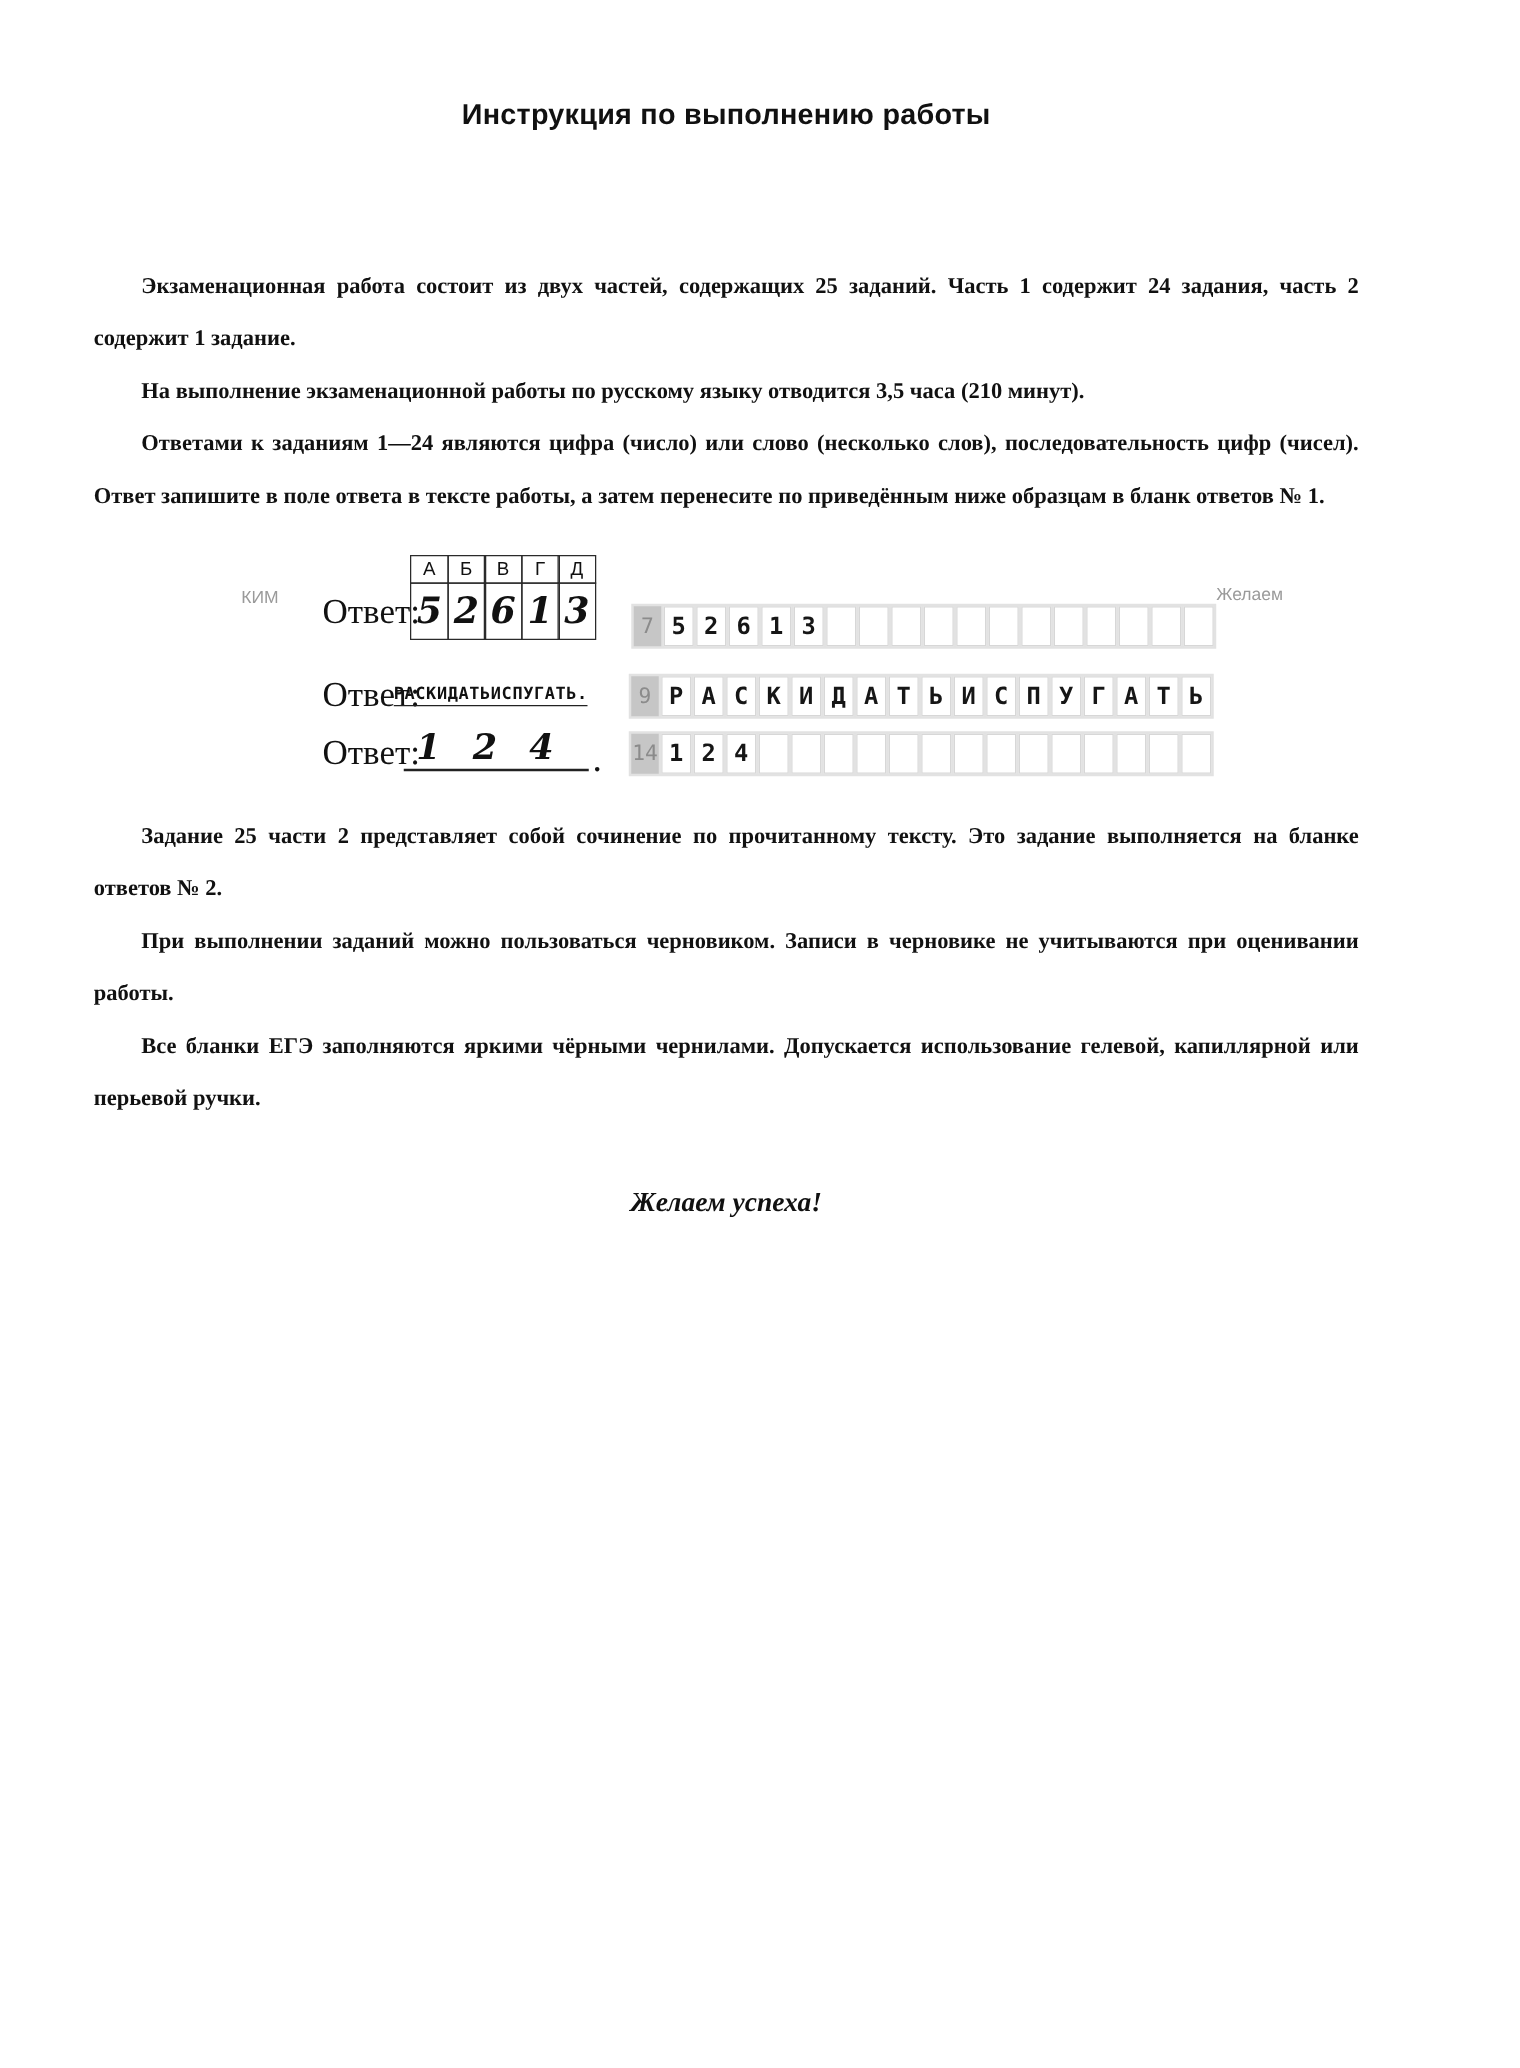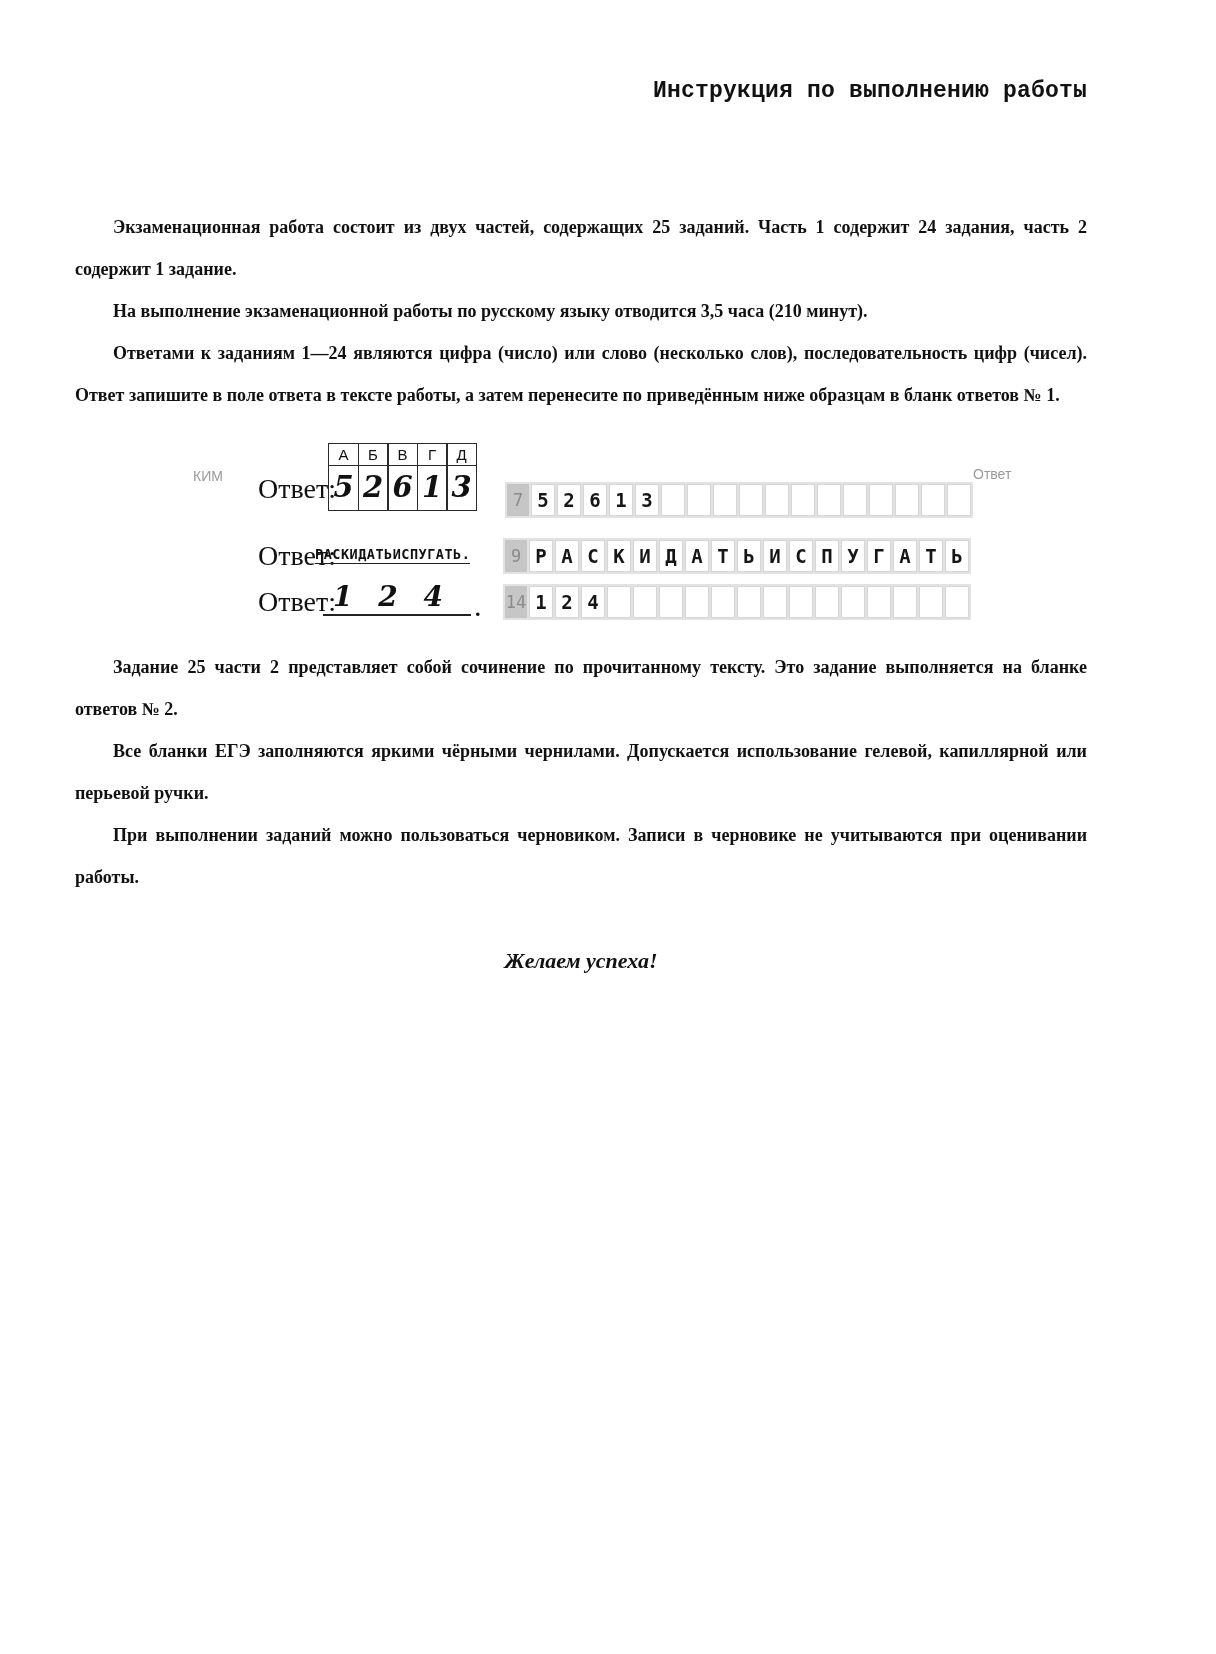--- a/index.html
+++ b/index.html
@@ -10,24 +10,24 @@
     color:#111;
     font-family:"Liberation Serif", serif;
     overflow:hidden;
   }
   .content{
     position:absolute;
     left:75px;top:78px;
     width:1012px;
   }
   .title{
-    font-family:Liberation Mono, monospace;
+    font-family:Liberation Sans, sans-serif;
     font-weight:700;
     font-size:23px;
-    text-align:right;
+    text-align:center;
     margin:0 0 102px 0;
     letter-spacing:.2px;
   }
   .body-text p{
     margin:0;
     font-size:18px;
     font-weight:700;
     line-height:42px;
     text-align:justify;
     text-indent:38px;
@@ -162,21 +162,21 @@
     <h1 class="title">Инструкция по выполнению работы</h1>
 
     <div class="body-text">
       <p>Экзаменационная работа состоит из двух частей, содержащих 25 заданий. Часть 1 содержит 24 задания, часть 2 содержит 1 задание.</p>
       <p>На выполнение экзаменационной работы по русскому языку отводится 3,5 часа (210 минут).</p>
       <p>Ответами к заданиям 1—24 являются цифра (число) или слово (несколько слов), последовательность цифр (чисел). Ответ запишите в поле ответа в тексте работы, а затем перенесите по приведённым ниже образцам в бланк ответов № 1.</p>
     </div>
 
     <div class="examples">
       <span class="faint-label kim-label">КИМ</span>
-      <span class="faint-label blank-label">Ответ</span>
+      <span class="faint-label blank-label">Желаем</span>
 
       <span class="otvet r1">Ответ:</span>
       <div class="ans-table">
         <div class="t-row t-head">
             <span>А</span>
             <span>Б</span>
             <span>В</span>
             <span>Г</span>
             <span>Д</span>
           </div>
@@ -260,20 +260,20 @@
             <span class="cell"></span>
             <span class="cell"></span>
             <span class="cell"></span>
             <span class="cell"></span>
           </div>
       </div>
     </div>
 
     <div class="body-text">
       <p>Задание 25 части 2 представляет собой сочинение по прочитанному тексту. Это задание выполняется на бланке ответов № 2.</p>
+      <p>При выполнении заданий можно пользоваться черновиком. Записи в черновике не учитываются при оценивании работы.</p>
       <p>Все бланки ЕГЭ заполняются яркими чёрными чернилами. Допускается использование гелевой, капиллярной или перьевой ручки.</p>
-      <p>При выполнении заданий можно пользоваться черновиком. Записи в черновике не учитываются при оценивании работы.</p>
     </div>
 
     <div class="closing">Желаем успеха!</div>
 
   </div>
 </div>
 
 </body></html>

